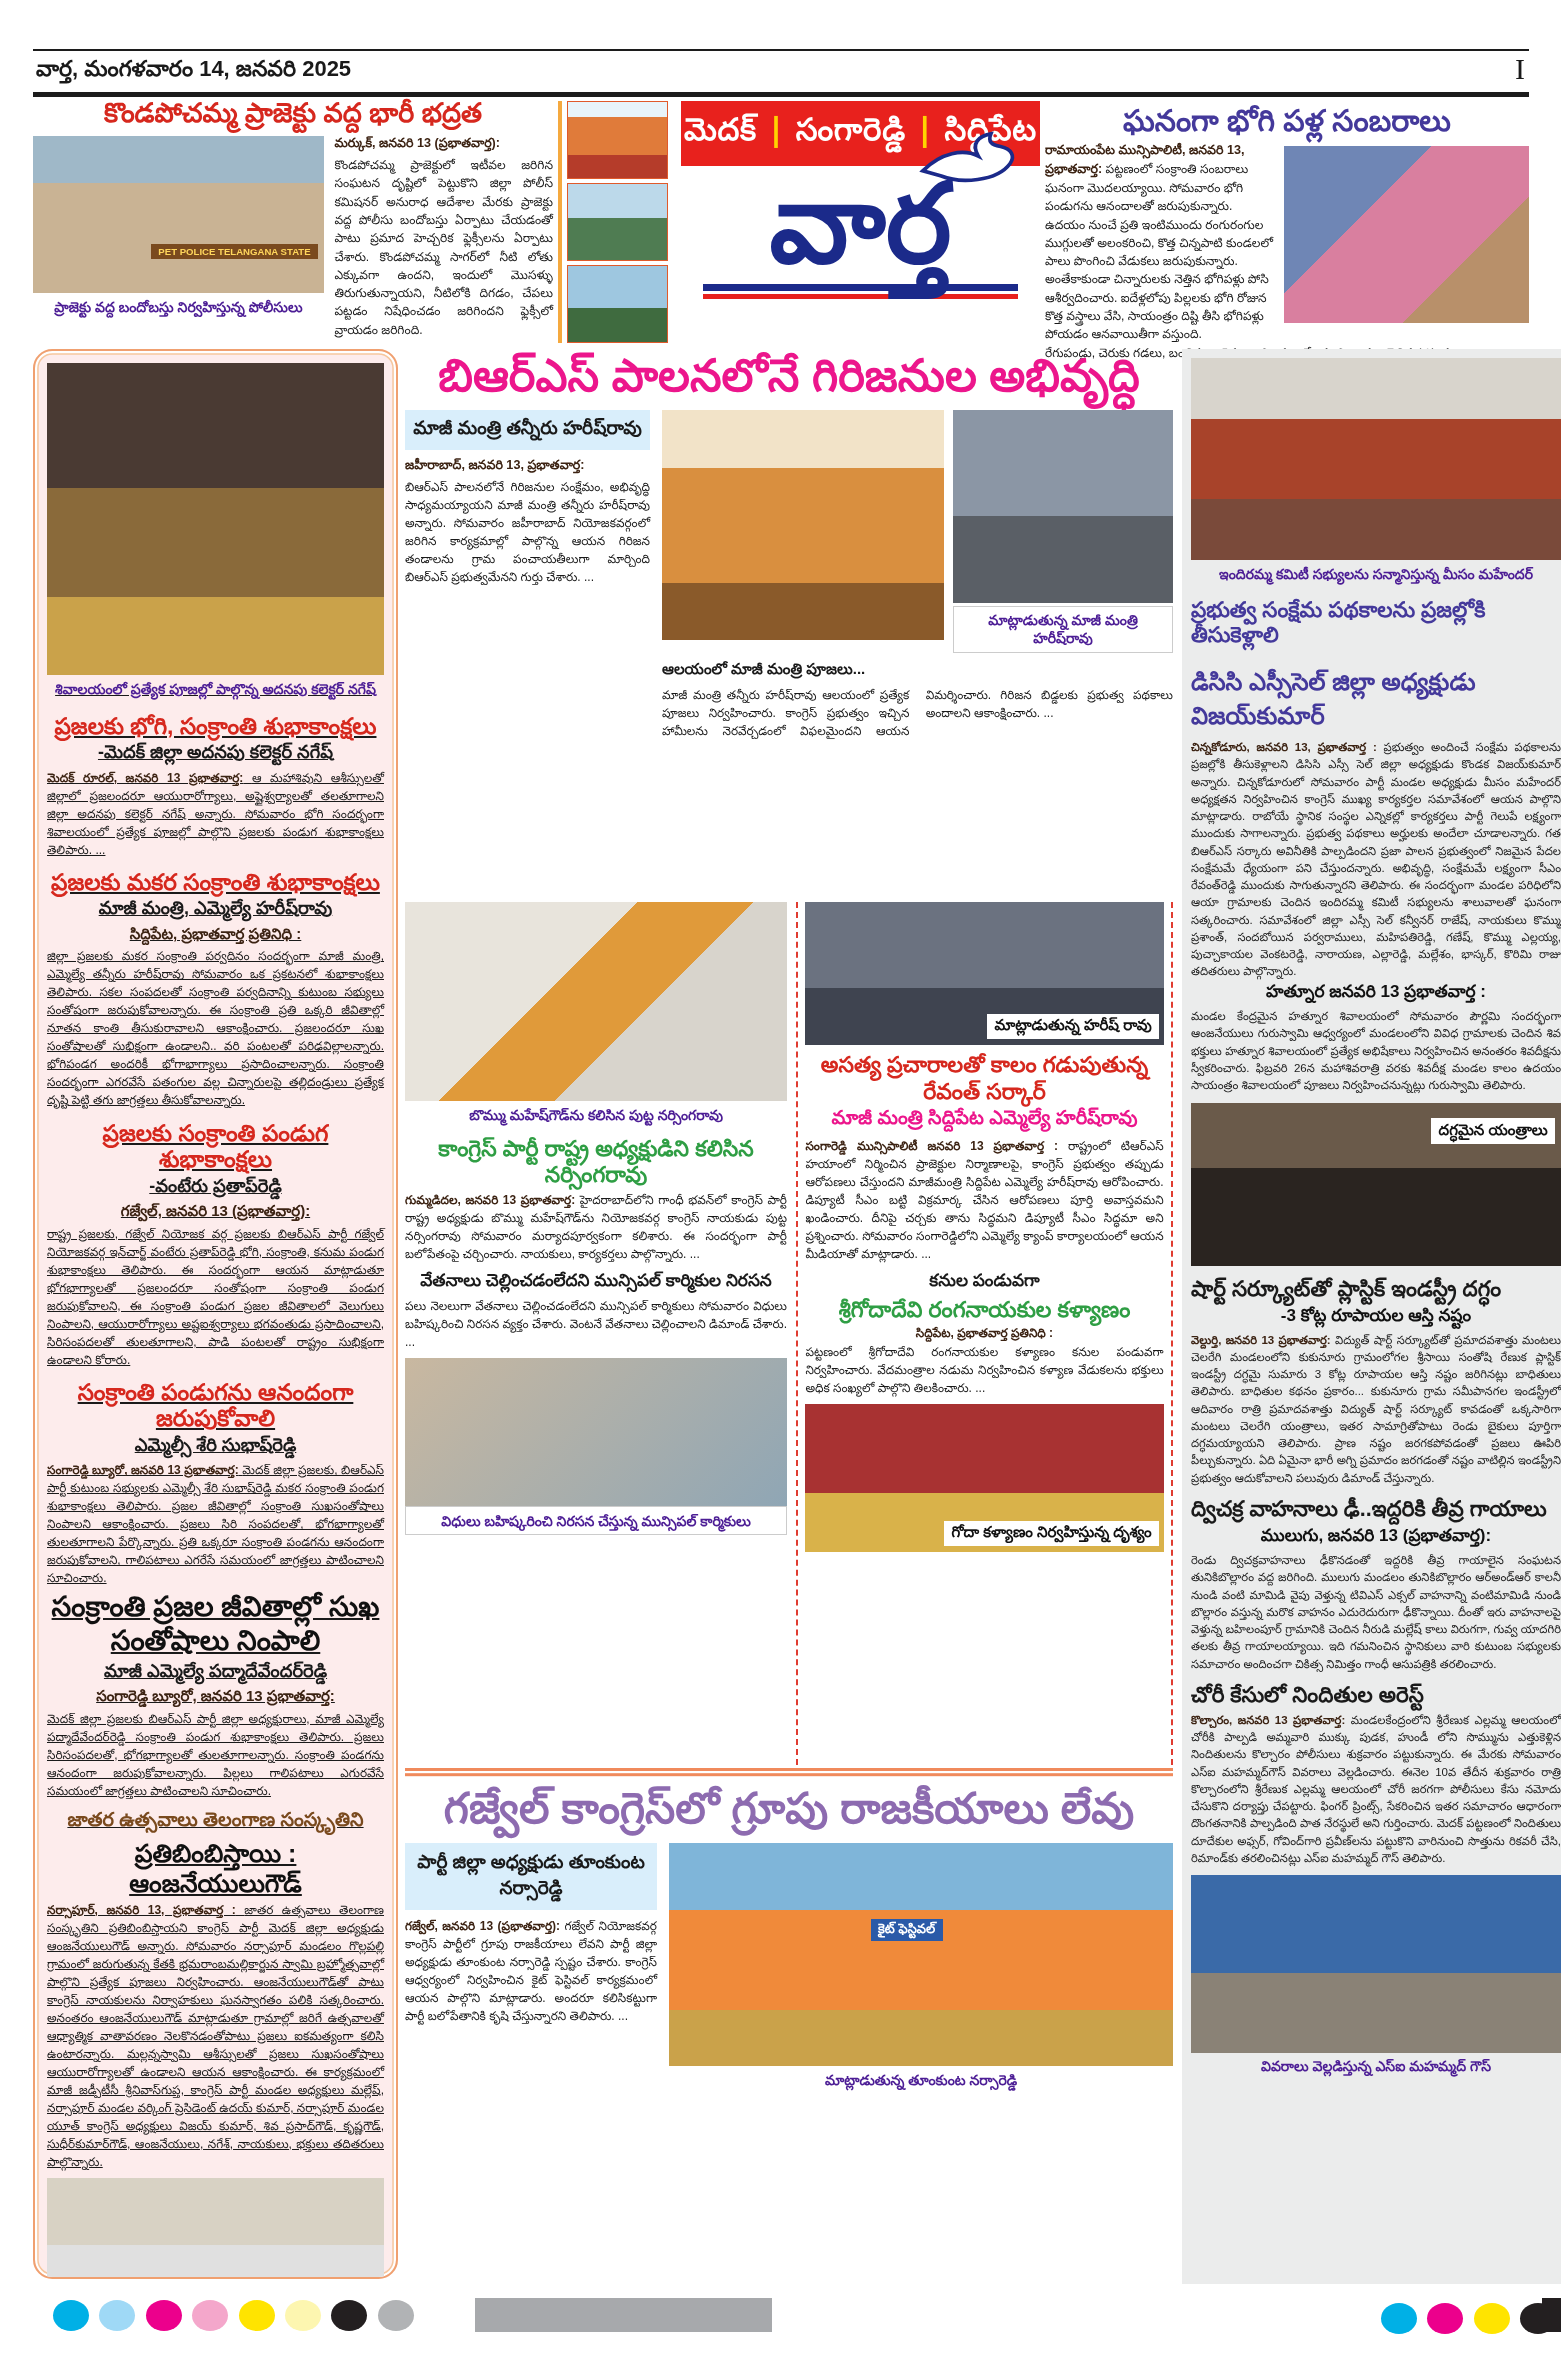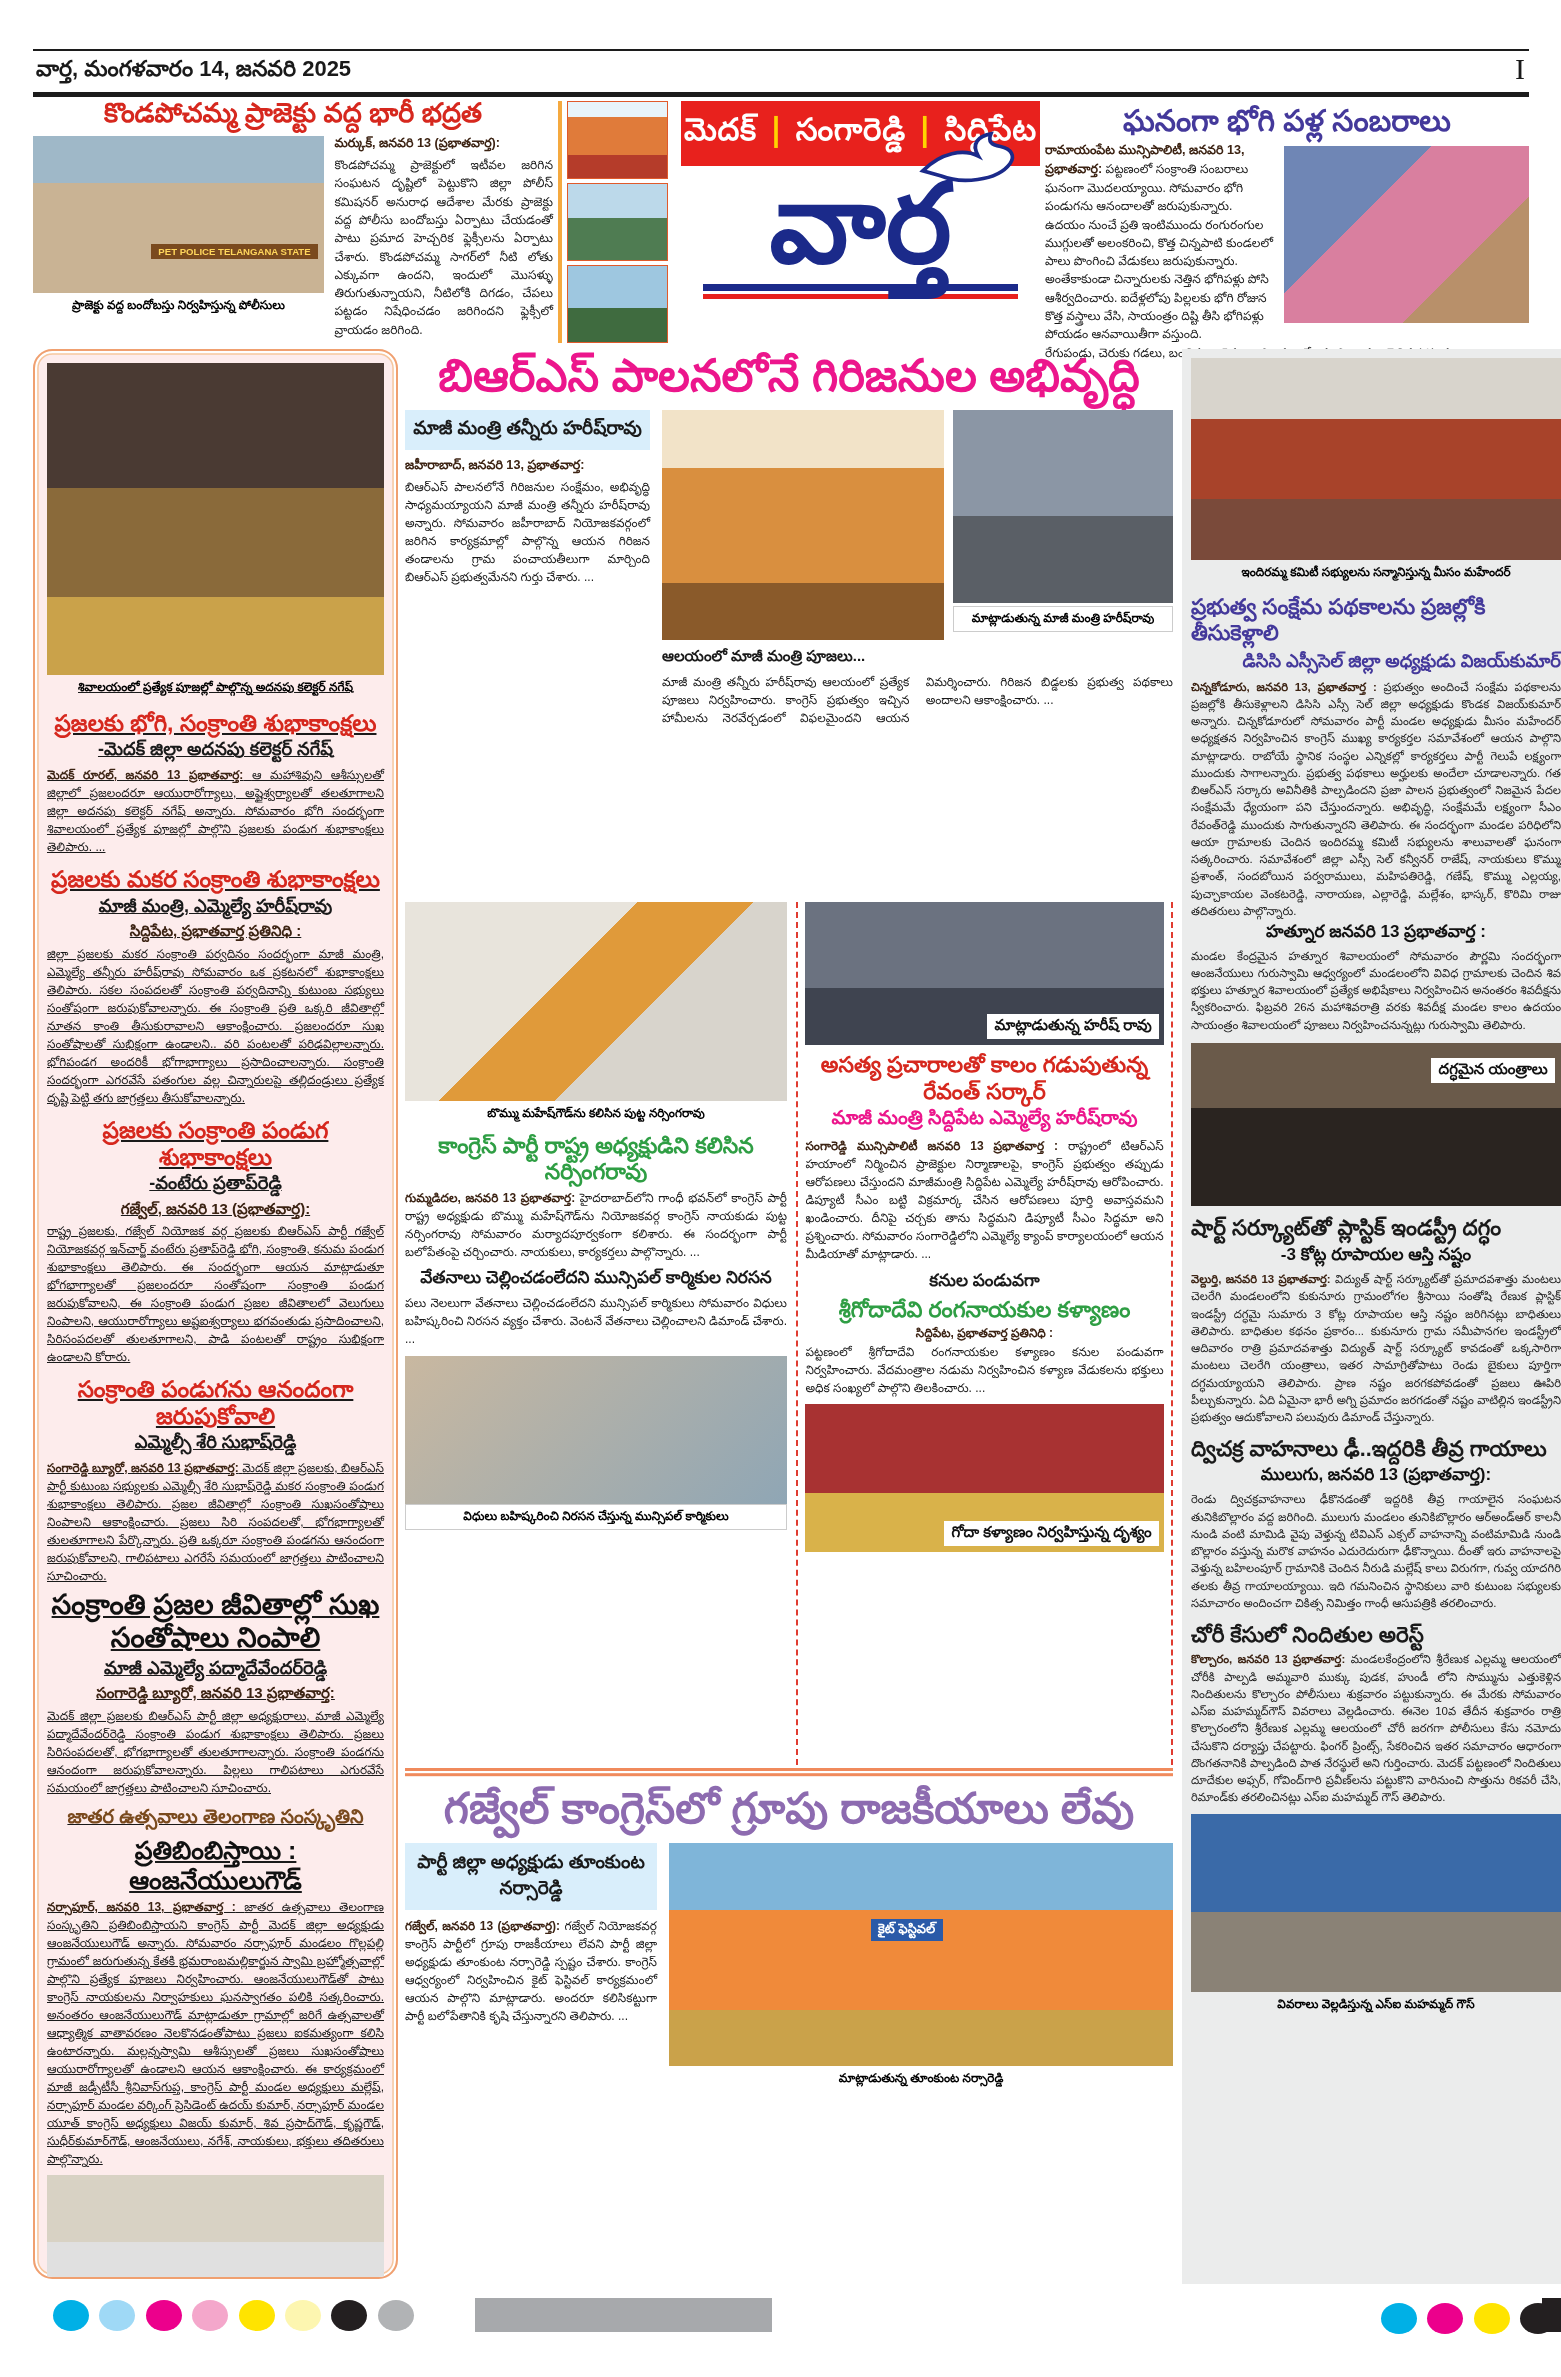--- a/index.html
+++ b/index.html
@@ -16,21 +16,21 @@
   .m-right{position:absolute;left:123px;top:0;width:359px;height:242px;}
   .m-banner{background:#e8211d;color:#fff;font-weight:bold;font-size:31px;text-align:center;padding:10.4px 3px;letter-spacing:0.7px;}
   .m-banner .sep{color:#ffd400;padding:0 6px;font-weight:bold;}
   .m-logo{position:relative;text-align:center;color:#1b2a8a;font-weight:bold;font-size:111px;line-height:1.05;}
   .m-logo-bar{height:7.4px;background:#1b2a8a;margin:1.5px 22px 0 22px;}
   .m-logo-bar2{height:4.5px;background:#e8211d;margin:3px 22px 0 22px;}
   .dove{position:absolute;right:21px;top:-36px;}
   
   .ph{background:linear-gradient(135deg,#c9b8a0,#8fa6b5);position:relative;overflow:hidden;}
   .ph .ovl{position:absolute;background:#fff;color:#111;font-weight:bold;padding:2.2px 7.4px;font-size:15px;}
-  .cap{font-weight:bold;text-align:center;font-size:12px;line-height:1.3;padding:4.5px 3px;color:#000000;}
+  .cap{font-weight:bold;text-align:center;font-size:14px;line-height:1.3;padding:4.5px 3px;color:#4c1d95;}
   .dateline{font-weight:bold;color:#3c2313;}
   .body-txt{font-size:12px;line-height:1.5;text-align:justify;}
   
   .tl{left:33px;top:99px;width:520px;height:243px;}
   .tl h1{color:#d6281e;font-size:27px;text-align:center;margin:0 0 7.4px 0;line-height:1.1;}
   .tr{left:1045px;top:104px;width:484px;height:239px;}
   .tr h1{color:#44399b;font-size:30px;text-align:center;margin:0 0 6px 0;line-height:1.1;}
   
   .lead{left:405px;top:349px;width:768px;height:548px;}
   .lead h1{color:#ec168c;font-size:45px;text-align:center;margin:3px 0 10.4px 0;line-height:1.05;}
@@ -53,21 +53,21 @@
   .cright .pinksub{color:#ec168c;font-weight:bold;font-size:19.3px;text-align:center;margin:1.5px 0 4.5px 0;}
   .midsub{font-weight:bold;font-size:17px;text-align:center;margin:7.4px 0 3px 0;}
   
   .bcenter{left:405px;top:1768px;width:768px;height:516px;overflow:hidden;}
   .orange-rules{height:3px;background:#f08a5c;box-shadow:0 5.2px 0 #f08a5c;}
   .bcenter h1{color:#8d6bb0;font-size:43px;text-align:center;margin:15px 0 12px 0;line-height:1.05;}
   
   .rcol{left:1182px;top:349px;width:388px;height:1935px;background:#ebecec;padding:9px;box-sizing:border-box;overflow:hidden;}
   .rcol h2{font-size:21.5px;text-align:left;margin:10.4px 0 3px 0;line-height:1.2;}
   .rcol h2.purple{color:#44399b;}
-  .rcol .by{color:#44399b;font-weight:bold;font-size:18px;text-align:right;margin:4px 0 3px 0;}
+  .rcol .by{color:#44399b;font-weight:bold;font-size:24px;text-align:left;margin:19px 0 3px 0;}
   .rcol .byb{font-weight:bold;font-size:17px;text-align:center;margin:1.5px 0 3px 0;color:#111;}
   .rcol .body-txt{font-size:11.5px;}
   
   .dots{position:absolute;display:flex;gap:10.4px;align-items:center;}
   .dot{width:36px;height:31px;border-radius:50%;display:inline-block;}
   .graybar{position:absolute;background:#a7a9ac;}
 </style>
 </head>
 <body>
 

